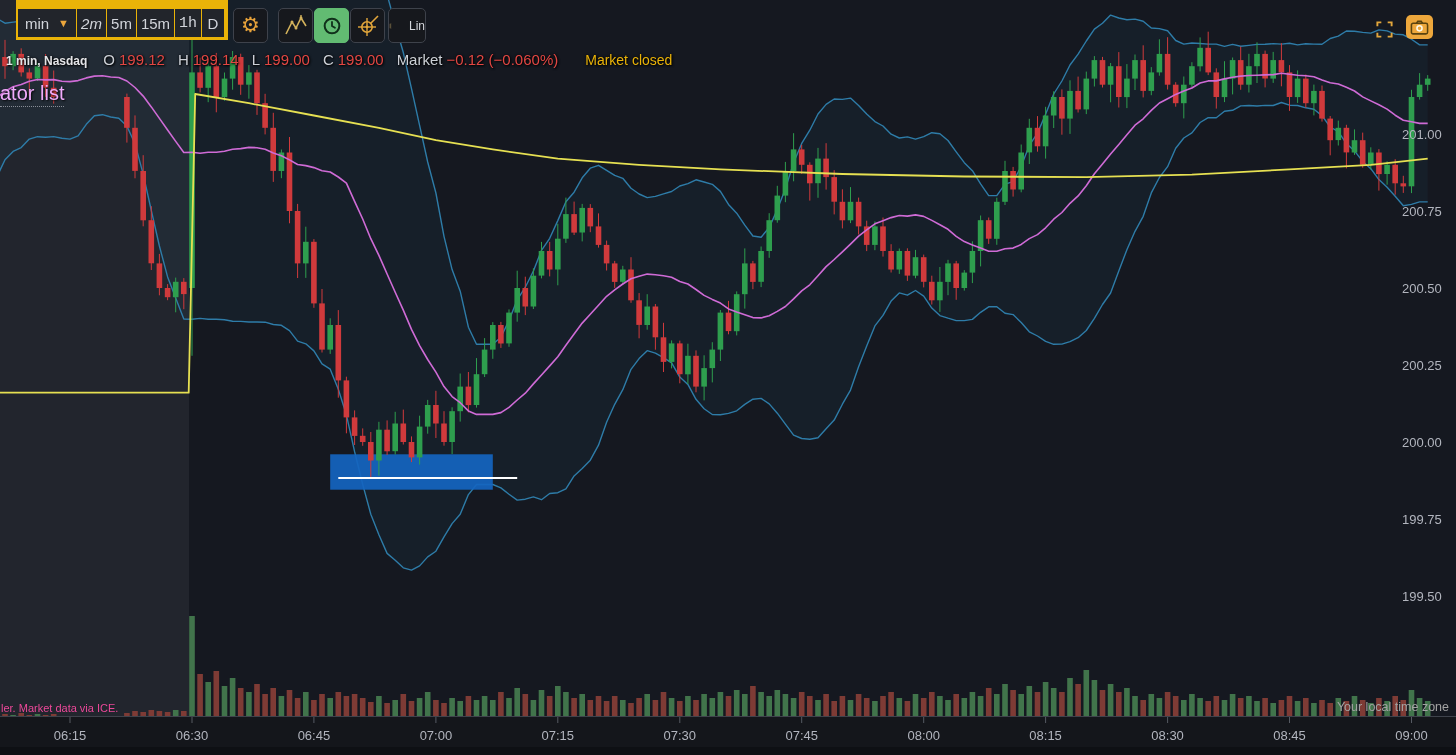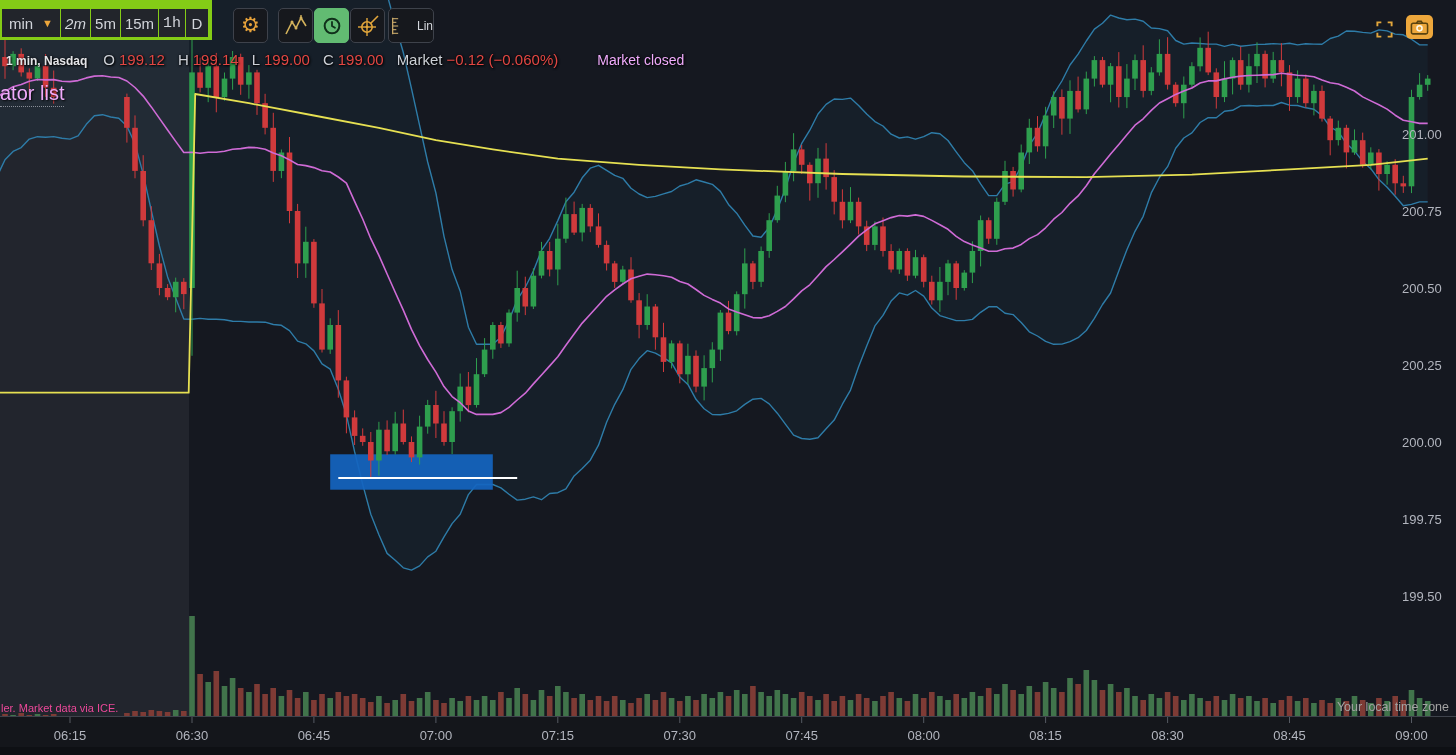--- a/index.html
+++ b/index.html
@@ -5,53 +5,53 @@
   * { margin:0; padding:0; box-sizing:border-box; }
   html,body { background:#0c0e12; }
   #app {
     position:relative; width:1456px; height:755px; overflow:hidden;
     background:#151820; font-family:"Liberation Sans", sans-serif;
     -webkit-font-smoothing:antialiased;
   }
   #chart-mount { position:absolute; left:0; top:0; width:1456px; height:755px; }
 
   
-  .tf-bar { position:absolute; left:0; top:0; width:212px; height:40px; background:#84cc16; z-index:20; }
+  .tf-bar { position:absolute; left:16px; top:0; width:212px; height:40px; background:#eab308; z-index:20; }
   .tf-item {
     position:absolute; top:9px; height:28px; background:#22252b; color:#d2d5db;
     font-size:15px; display:flex; align-items:center; justify-content:center; cursor:pointer;
   }
   .tf-dd { justify-content:space-between; padding:0 7px; }
   .dd-arrow { color:#eda73c; font-size:11px; margin-left:8px; }
 
   
   .fbtn {
     position:absolute; top:8px; width:35px; height:35px; background:#16181d;
     border:1px solid #3e424b; border-radius:5px; display:flex; align-items:center;
     justify-content:center; z-index:20; cursor:pointer;
   }
   .fbtn.active { background:#62bb72; border-color:#62bb72; }
   .gear-glyph { color:#e8a33b; font-size:21px; line-height:1; font-family:"DejaVu Sans", sans-serif; }
-  .lin-btn { width:46px; gap:17px;align-items:center; }
+  .lin-btn { width:38px; gap:17px;align-items:center; }
   .lin-label { color:#d4d7dc; font-size:12px; }
 
   .corner-btn { position:absolute; z-index:20; cursor:pointer; display:flex; align-items:center; justify-content:center; }
   #fullscreen-btn { left:1372px; top:17px; width:24px; height:24px; background:transparent; }
   #camera-btn { left:1406px; top:15px; width:27px; height:24px; background:#eda73c; border-radius:5px; }
 
   
   .legend {
     position:absolute; left:6px; top:51px; z-index:15; display:flex; align-items:baseline;
     text-shadow:1px 1px 2px rgba(0,0,0,0.95), 0 0 3px rgba(0,0,0,0.7);
     white-space:nowrap;
   }
   .legend .sym { color:#e4e5e8; font-size:12px; font-weight:bold; margin-right:16px; }
   .legend .k { color:#ccd0d6; font-size:15px; margin-right:4px; }
   .legend .v { color:#e34743; font-size:15px; margin-right:13px; }
-  .legend .status { color:#f0abfc; font-size:14px; margin-left:26px; }
+  .legend .status { color:#eab308; font-size:14px; margin-left:14px; }
   .ind-list {
     position:absolute; left:0px; top:82px; z-index:15; color:#f0abfc; font-size:20px;
     border-bottom:1px dotted #888d96; padding-bottom:1px; cursor:pointer;
     text-shadow:1px 1px 2px rgba(0,0,0,0.9);
   }
 
   
   .attrib { position:absolute; left:1px; top:702px; z-index:15; color:#ec4899; font-size:11px; cursor:pointer; }
   .tz { position:absolute; right:7px; top:700px; z-index:15; color:#a3a3a3; font-size:12.5px; cursor:pointer; }
 

